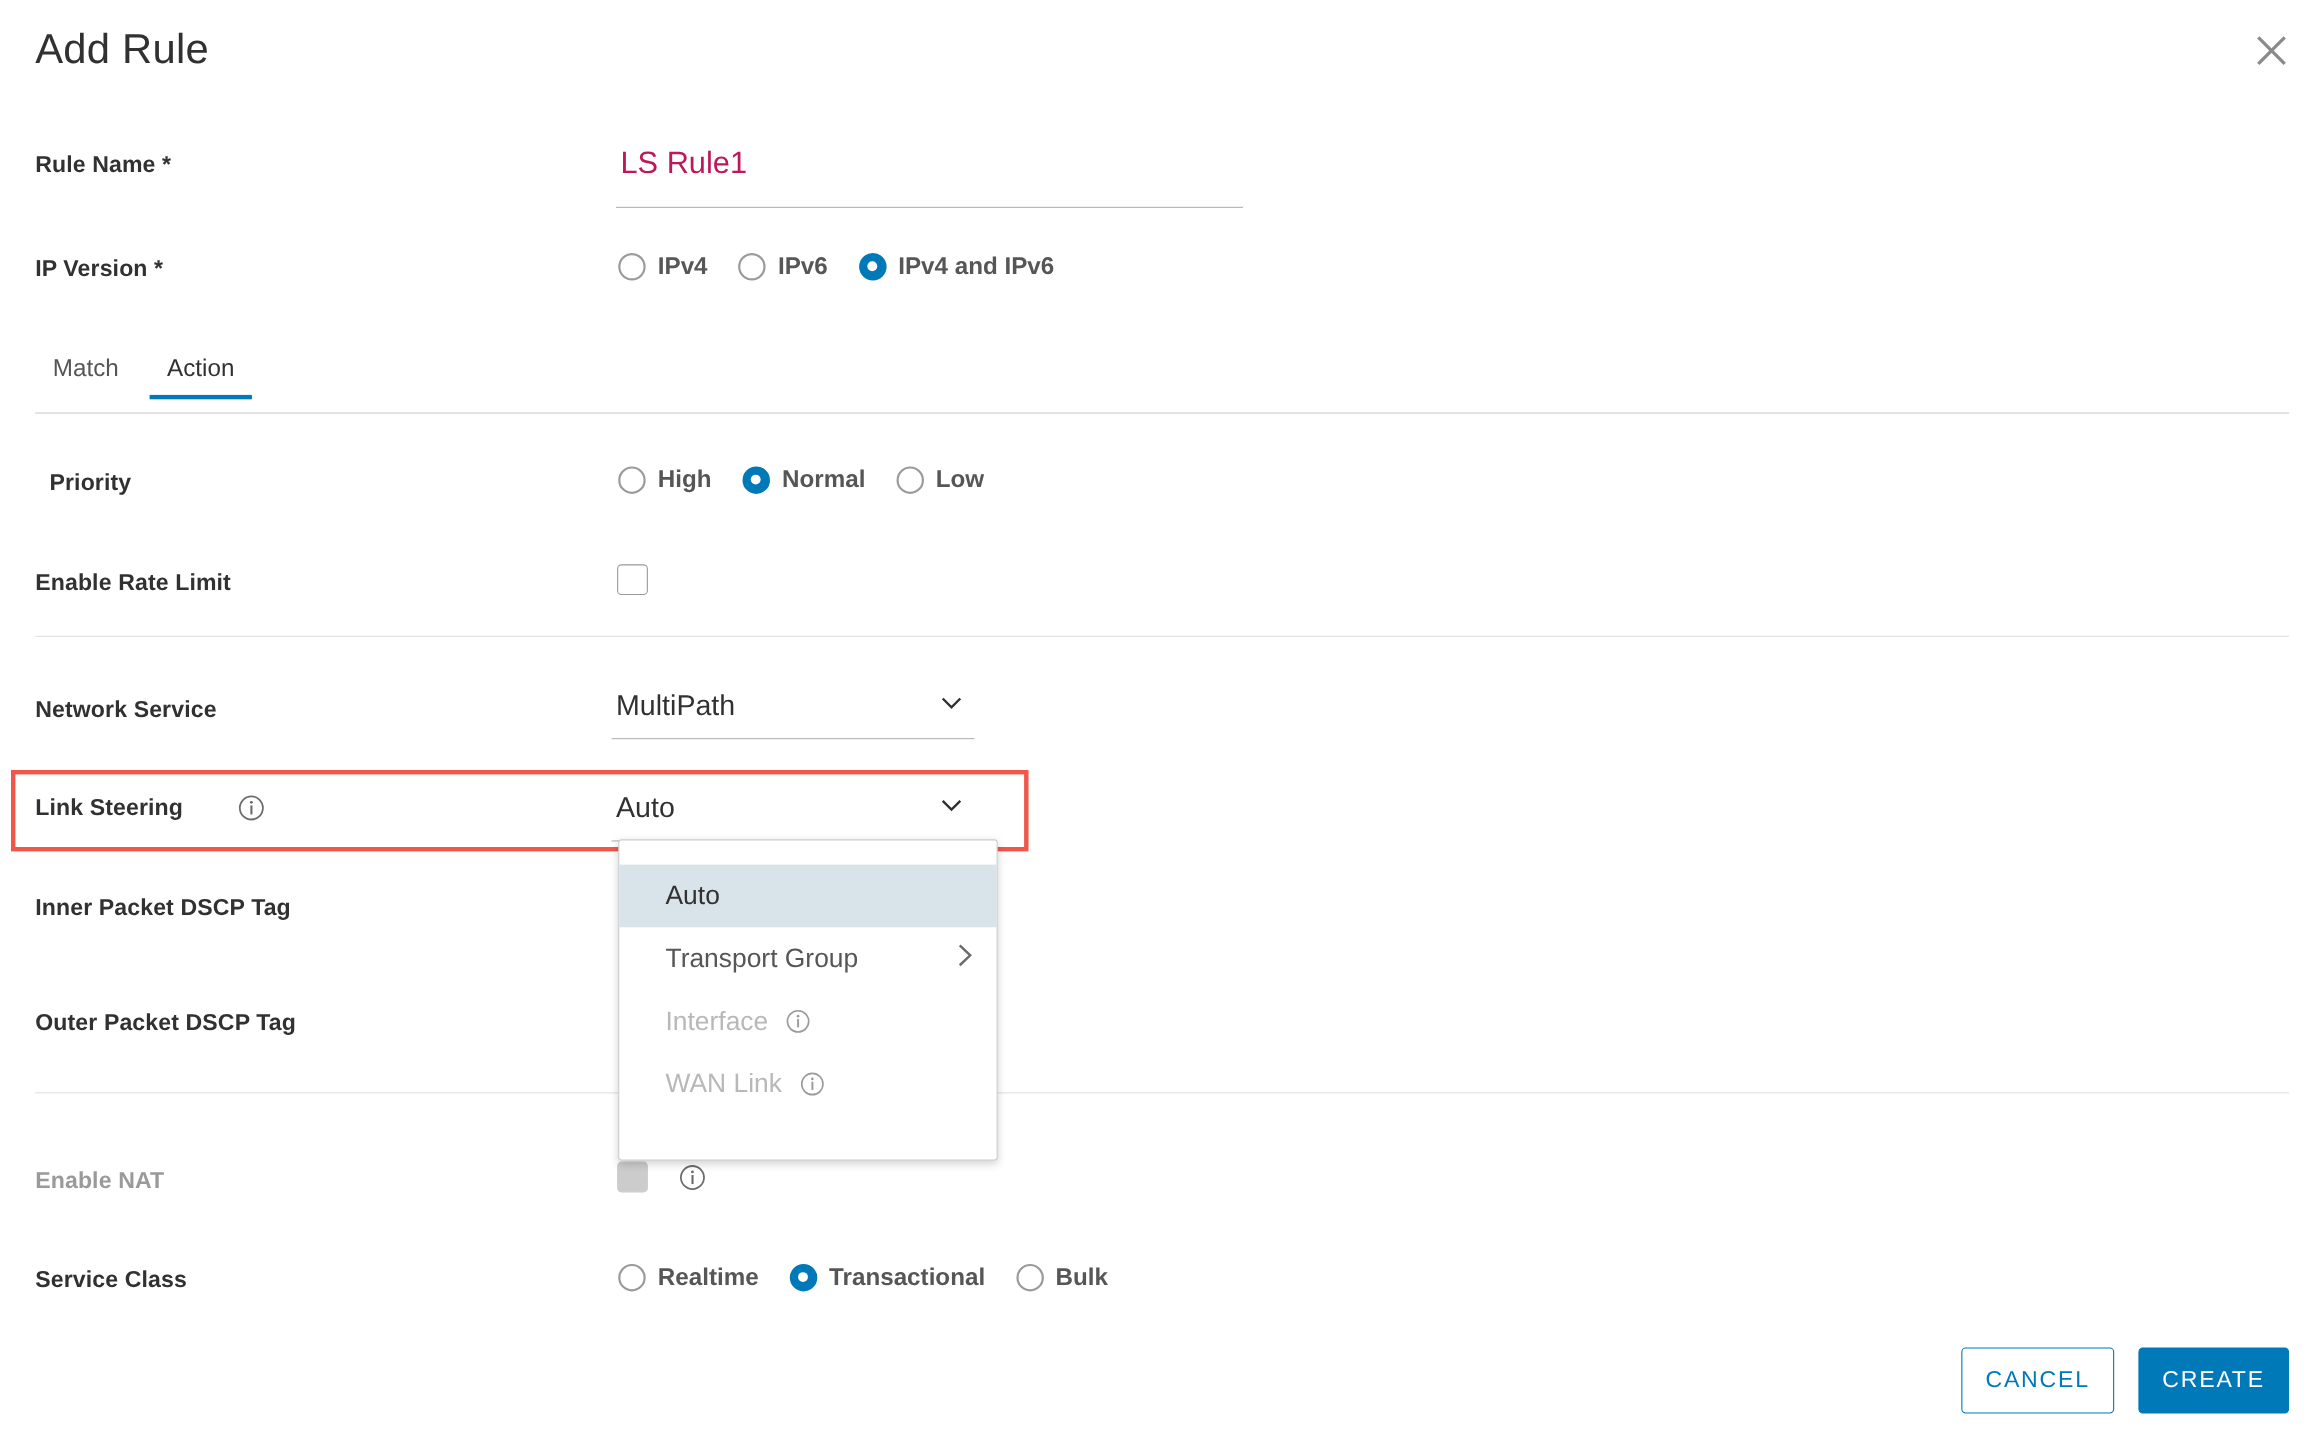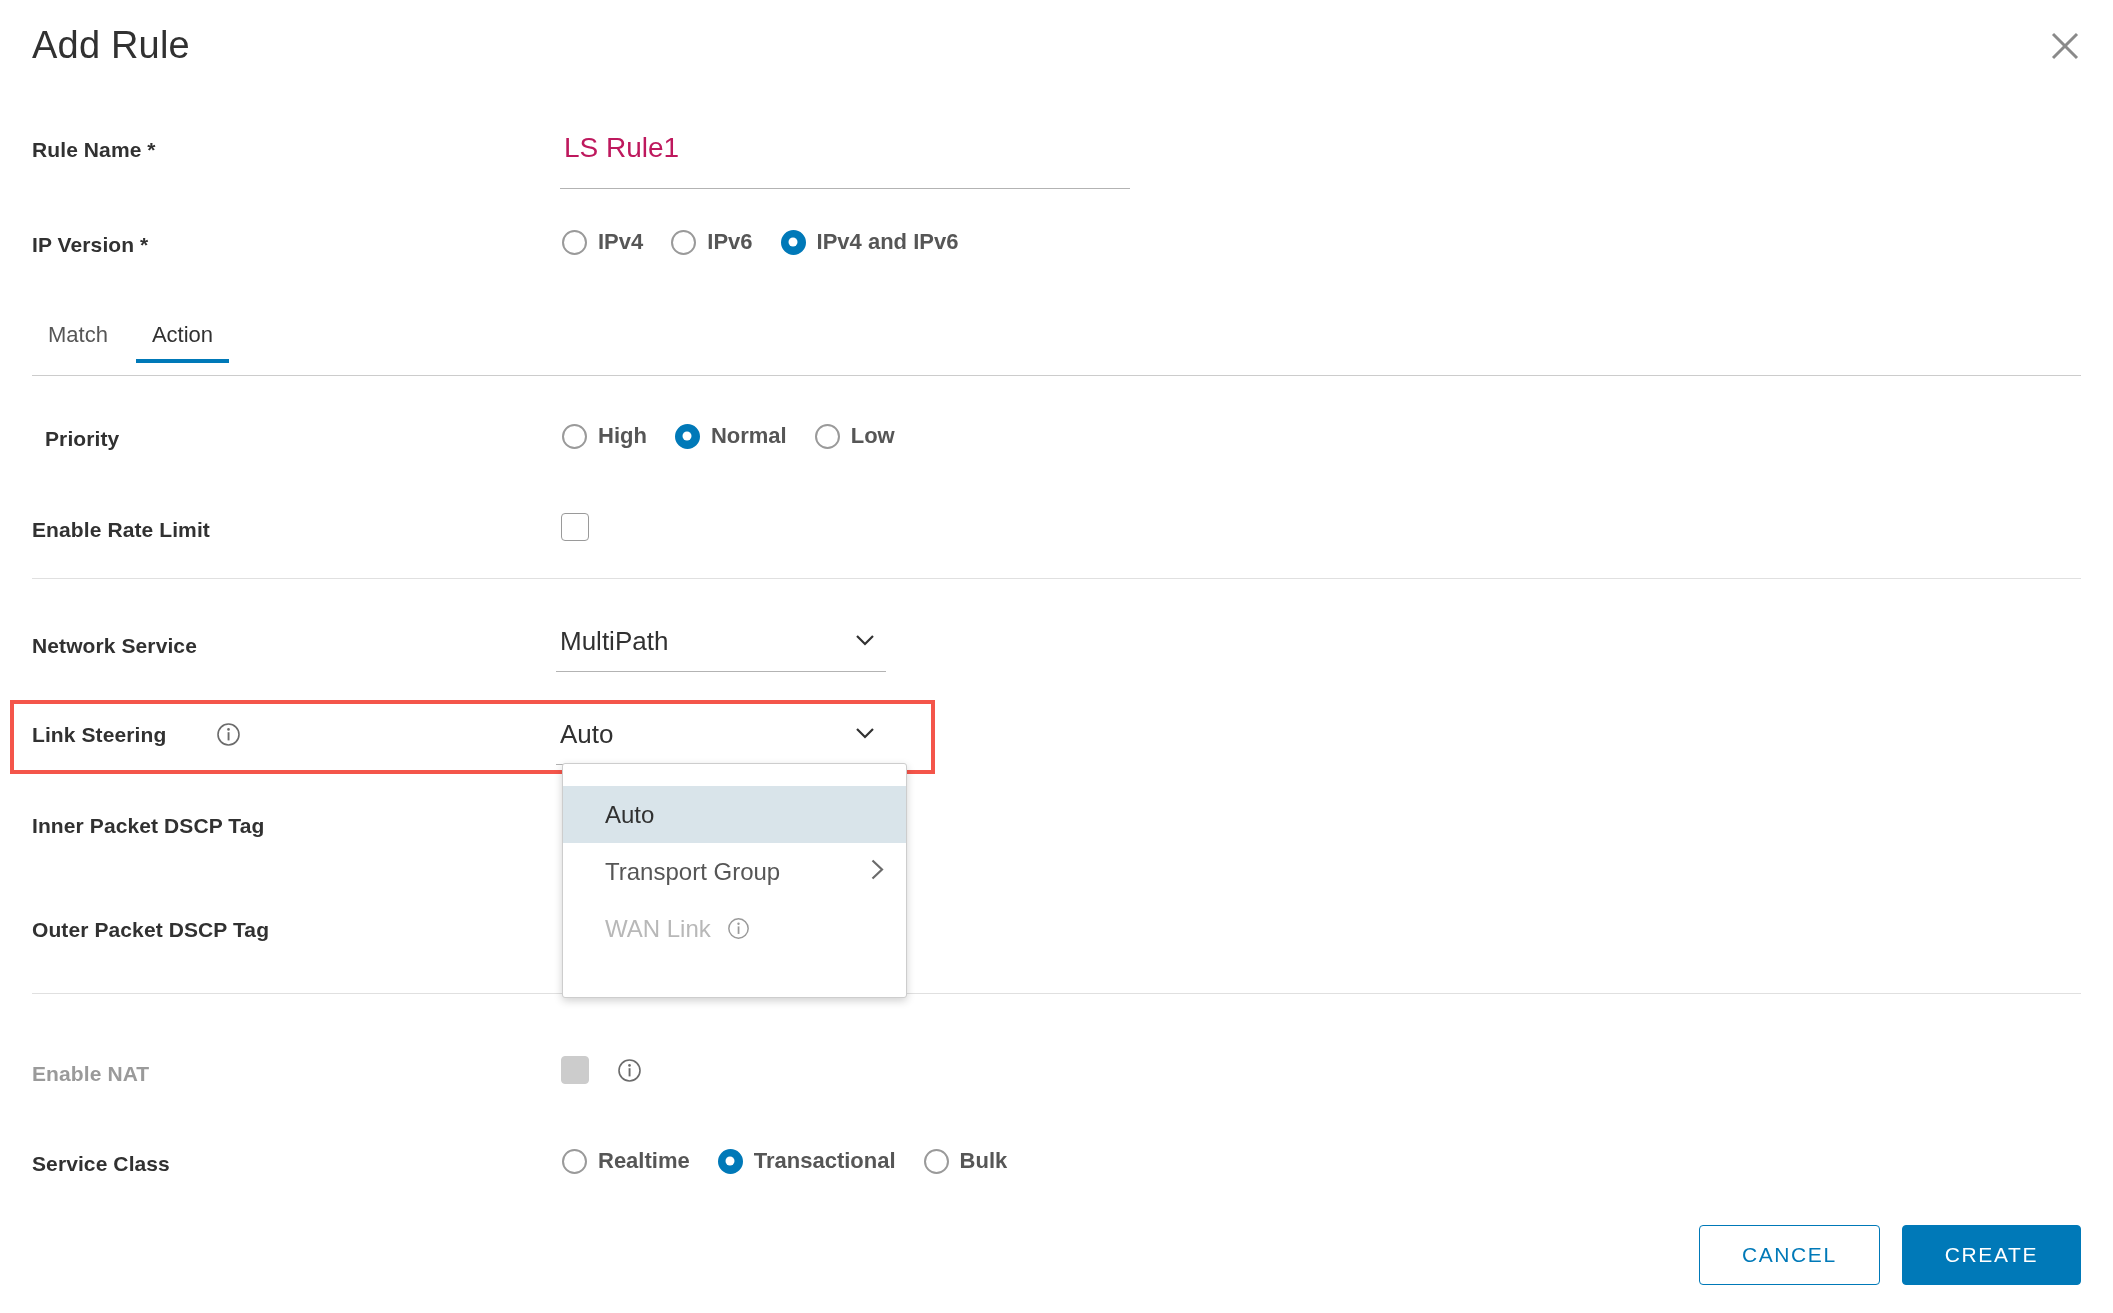--- a/index.html
+++ b/index.html
@@ -214,21 +214,21 @@
     right: 32px; bottom: 28px;
     display: flex;
     align-items: center;
     gap: 22px;
   }
   .btn {
     font-family: "Liberation Sans", sans-serif;
     font-size: 21px;
     letter-spacing: 1.6px;
     height: 60px;
-    padding: 0 42px;
+    padding: 0 21px;
     border-radius: 4px;
     cursor: pointer;
     display: flex;
     align-items: center;
     justify-content: center;
   }
   .btn-outline {
     background: #ffffff;
     border: 1px solid #0079b8;
     color: #0079b8;
@@ -367,20 +367,30 @@
 
     <div class="dd-item">
       <span class="dd-label">Transport Group</span>
       <span class="dd-chev-right">
         <svg width="13" height="21" viewBox="0 0 13 21">
             <polyline points="1.5,1.5 11,10.5 1.5,19.5" fill="none" stroke="#6b6b6b" stroke-width="2.2"></polyline>
           </svg>
       </span>
     </div>
 
+    <div class="dd-item disabled">
+      <span class="dd-label">Interface</span>
+      <span class="dd-right">
+        <svg width="23" height="23" viewBox="0 0 25 25">
+          <circle cx="12.5" cy="12.5" r="10.5" fill="none" stroke="#9a9a9a" stroke-width="1.6"></circle>
+          <circle cx="12.5" cy="7.4" r="1.3" fill="#9a9a9a"></circle>
+          <rect x="11.6" y="10.2" width="1.9" height="8.2" fill="#9a9a9a"></rect>
+        </svg>
+      </span>
+    </div>
 
     <div class="dd-item disabled">
       <span class="dd-label">WAN Link</span>
       <span class="dd-right">
         <svg width="23" height="23" viewBox="0 0 25 25">
           <circle cx="12.5" cy="12.5" r="10.5" fill="none" stroke="#9a9a9a" stroke-width="1.6"></circle>
           <circle cx="12.5" cy="7.4" r="1.3" fill="#9a9a9a"></circle>
           <rect x="11.6" y="10.2" width="1.9" height="8.2" fill="#9a9a9a"></rect>
         </svg>
       </span>

